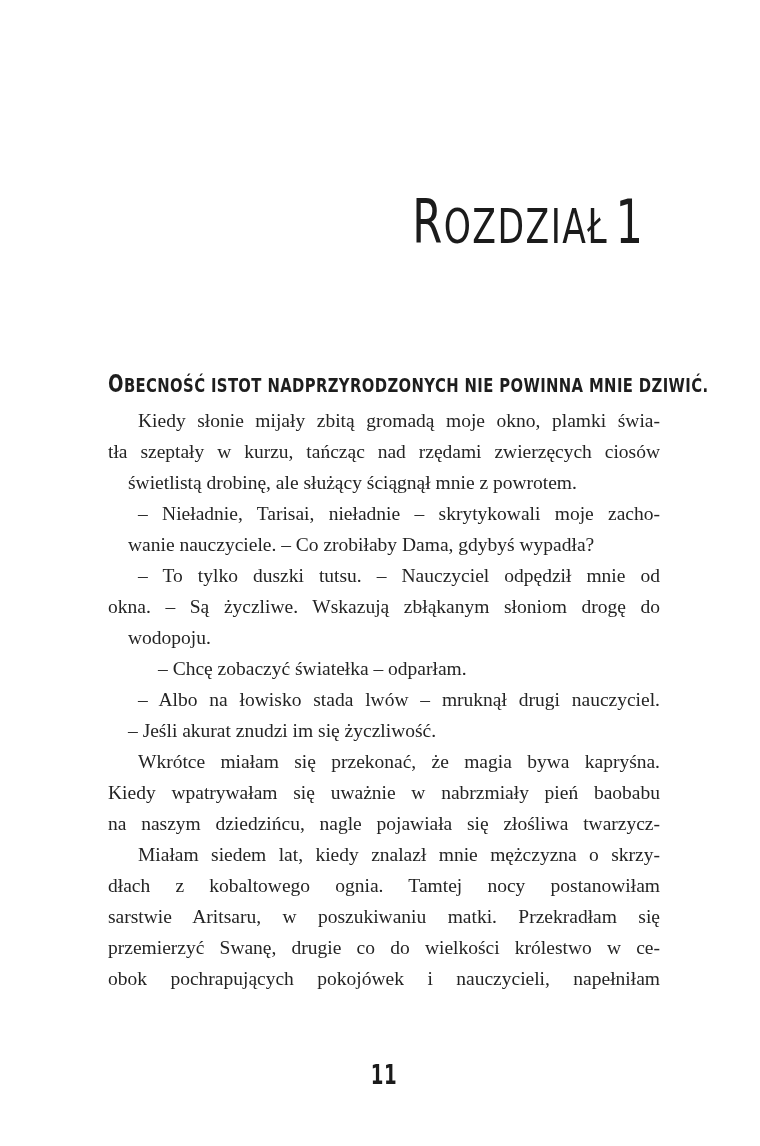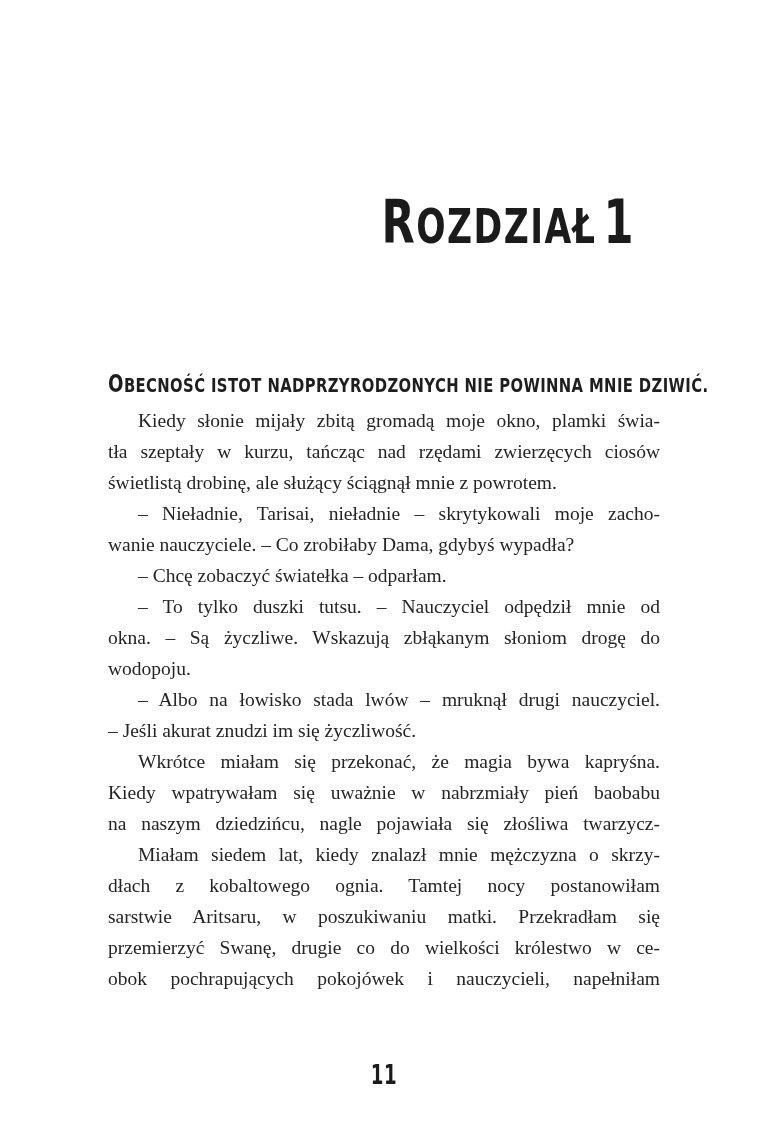--- a/index.html
+++ b/index.html
@@ -14,26 +14,26 @@
     background: #ffffff;
     overflow: hidden;
     font-family: "Liberation Serif", serif;
     color: #242424;
   }
 
   
   .chapter-title {
     position: absolute;
     top: 192px;
-    right: 125px;
+    right: 116px;
     text-align: right;
     white-space: nowrap;
     color: #1b1b1b;
     font-family: "DejaVu Sans", sans-serif;
-    font-weight: 700;
+    font-weight: 400;
     line-height: 1;
   }
   .chapter-title .squeeze {
     display: inline-block;
     transform: scaleX(0.72);
     transform-origin: bottom right;
     letter-spacing: 2px;
   }
   .chapter-title .cap {
     font-size: 60px;
@@ -74,20 +74,21 @@
     width: 552px;
     font-size: 19.5px;
     line-height: 31px;
   }
   .line {
     text-align: justify;
     text-align-last: justify;
   }
   .line.plast {
     text-align-last: left;
+    margin-left: 20px;
   }
   .line.pfirst {
     padding-left: 30px;
   }
   .line em {
     font-style: italic;
   }
 
   
   .page-number {
@@ -129,27 +130,27 @@
       <div class="line">tła szeptały w kurzu, tańcząc nad rzędami zwierzęcych ciosów</div>
       <div class="line plast">świetlistą drobinę, ale służący ściągnął mnie z powrotem.</div>
     </div>
 
     <div>
       <div class="line pfirst">– Nieładnie, Tarisai, nieładnie – skrytykowali moje zacho-</div>
       <div class="line plast">wanie nauczyciele. – Co zrobiłaby Dama, gdybyś wypadła?</div>
     </div>
 
     <div>
-      <div class="line pfirst plast">– Chcę zobaczyć światełka – odparłam.</div>
+      <div class="line pfirst">– To tylko duszki tutsu. – Nauczyciel odpędził mnie od</div>
+      <div class="line">okna. – Są życzliwe. Wskazują zbłąkanym słoniom drogę do</div>
+      <div class="line plast">wodopoju.</div>
     </div>
 
     <div>
-      <div class="line pfirst">– To tylko duszki tutsu. – Nauczyciel odpędził mnie od</div>
-      <div class="line">okna. – Są życzliwe. Wskazują zbłąkanym słoniom drogę do</div>
-      <div class="line plast">wodopoju.</div>
+      <div class="line pfirst plast">– Chcę zobaczyć światełka – odparłam.</div>
     </div>
 
     <div>
       <div class="line pfirst">– Albo na łowisko stada lwów – mruknął drugi nauczyciel.</div>
       <div class="line plast">– Jeśli akurat znudzi im się życzliwość.</div>
     </div>
 
     <div>
       <div class="line pfirst">Wkrótce miałam się przekonać, że magia bywa kapryśna.</div>
       <div class="line">Kiedy wpatrywałam się uważnie w nabrzmiały pień baobabu</div>

